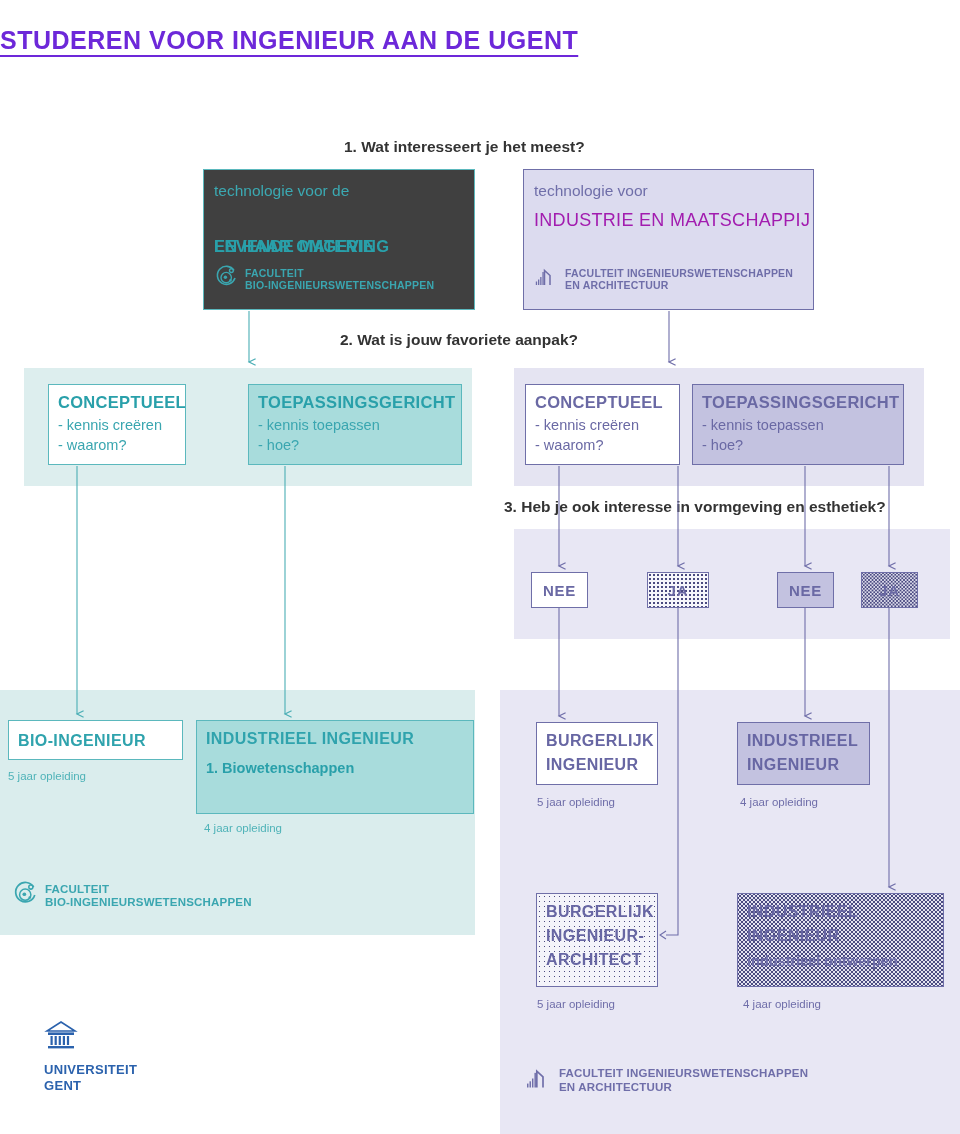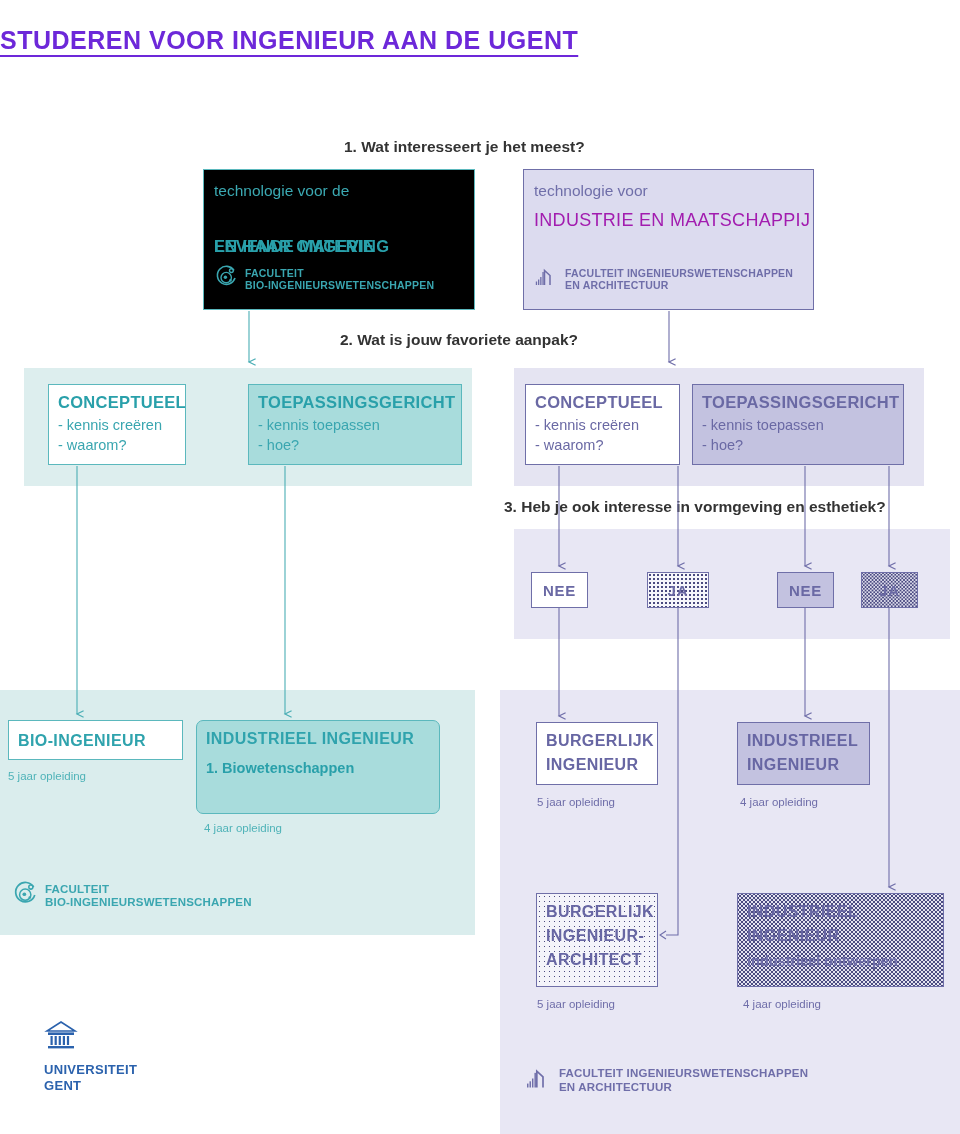--- a/index.html
+++ b/index.html
@@ -38,21 +38,21 @@
   .panel-teal-pale { background: #ddeeee; }
   .panel-teal-paler { background: #daeded; }
   .panel-purple-pale { background: #e5e4f2; }
   .panel-purple-paler { background: #e8e7f4; }
 
   
   .box { position: absolute; border: 1px solid; }
   .teal-box  { border-color: #5bb8bd; }
   .purple-box{ border-color: #6f6fa8; }
 
-  .box-fill-teal-light { background: #000000; }
+  .box-fill-teal-light { background: #404040; }
   .box-fill-teal-mid   { background: #a8dcdc; }
   .box-fill-white      { background: #ffffff; }
   .box-fill-purple-light { background: #dcdbef; }
   .box-fill-purple-mid   { background: #c3c2e0; }
 
   .t-sm  { font-size: 14.5px; color: #3aa6b0; }
   .t-hd  { font-size: 16.5px; font-weight: bold; color: #29a0aa; letter-spacing:.3px;}
   .t-hd-p{ font-size: 16.5px; font-weight: bold; color: #6a69a4; letter-spacing:.3px;}
   .t-sm-p{ font-size: 14.5px; color: #6a69a4; }
 
@@ -209,21 +209,21 @@
     <div class="yesno">JA</div>
   </div>
 
   <div class="panel panel-teal-paler" style="left:0px; top:690px; width:475px; height:245px;"></div>
 
   <div class="box teal-box box-fill-white" style="left:8px; top:720px; width:175px; height:40px;">
     <div class="result-title teal" style="position:absolute; left:9px; top:11px;">BIO-INGENIEUR</div>
   </div>
   <div class="duration teal" style="left:8px; top:770px;">5 jaar opleiding</div>
 
-  <div class="box teal-box box-fill-teal-mid" style="left:196px; top:720px; width:244px; height:94px;border-radius:7px;">
+  <div class="box teal-box box-fill-teal-mid" style="left:196px; top:720px; width:278px; height:94px;">
     <div class="result-title teal" style="position:absolute; left:9px; top:9px;">INDUSTRIEEL INGENIEUR</div>
     <div class="numlist" style="position:absolute; left:9px; top:37px;">1.  Biowetenschappen</div>
   </div>
   <div class="duration teal" style="left:204px; top:822px;">4 jaar opleiding</div>
 
   <div class="logo-row" style="left:12px; top:881px;">
     <span>
       <svg width="26" height="26" viewBox="0 0 24 24">
         <path d="M20 5.5A9 9 0 1 0 21 13" fill="none" stroke="#3aa6b0" stroke-width="1.6"></path>
         <circle cx="12.2" cy="12.6" r="5.2" fill="none" stroke="#3aa6b0" stroke-width="1.4"></circle>

